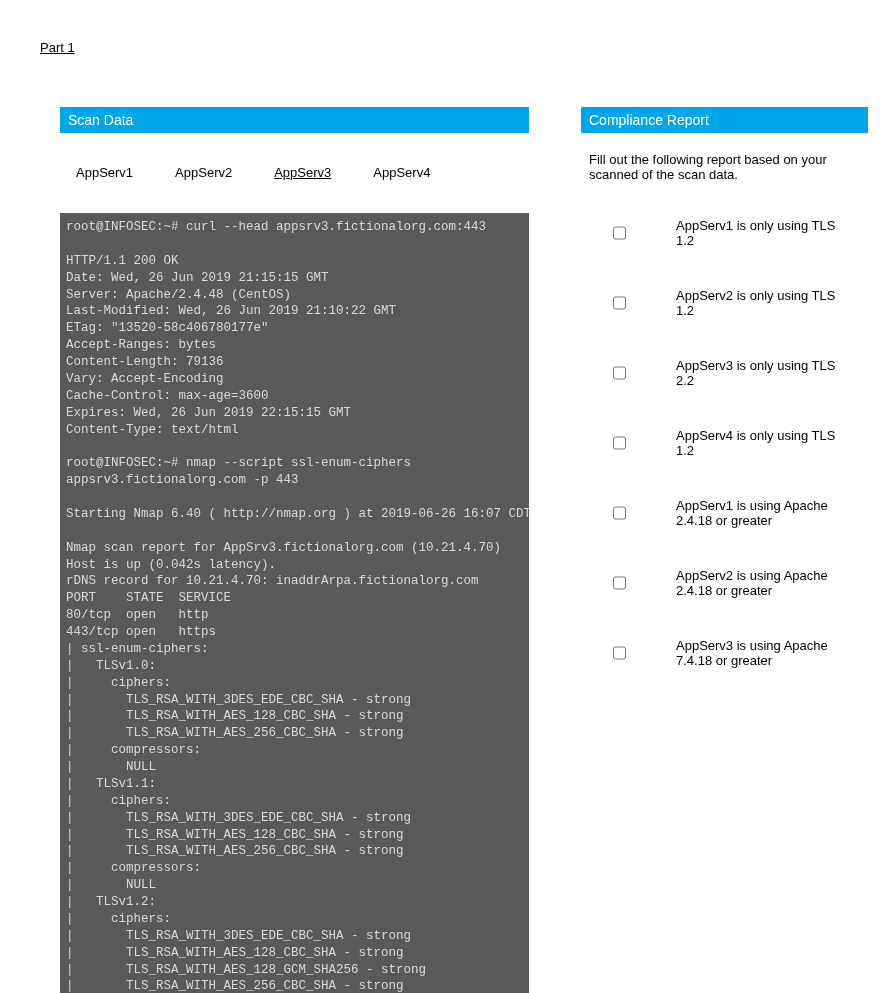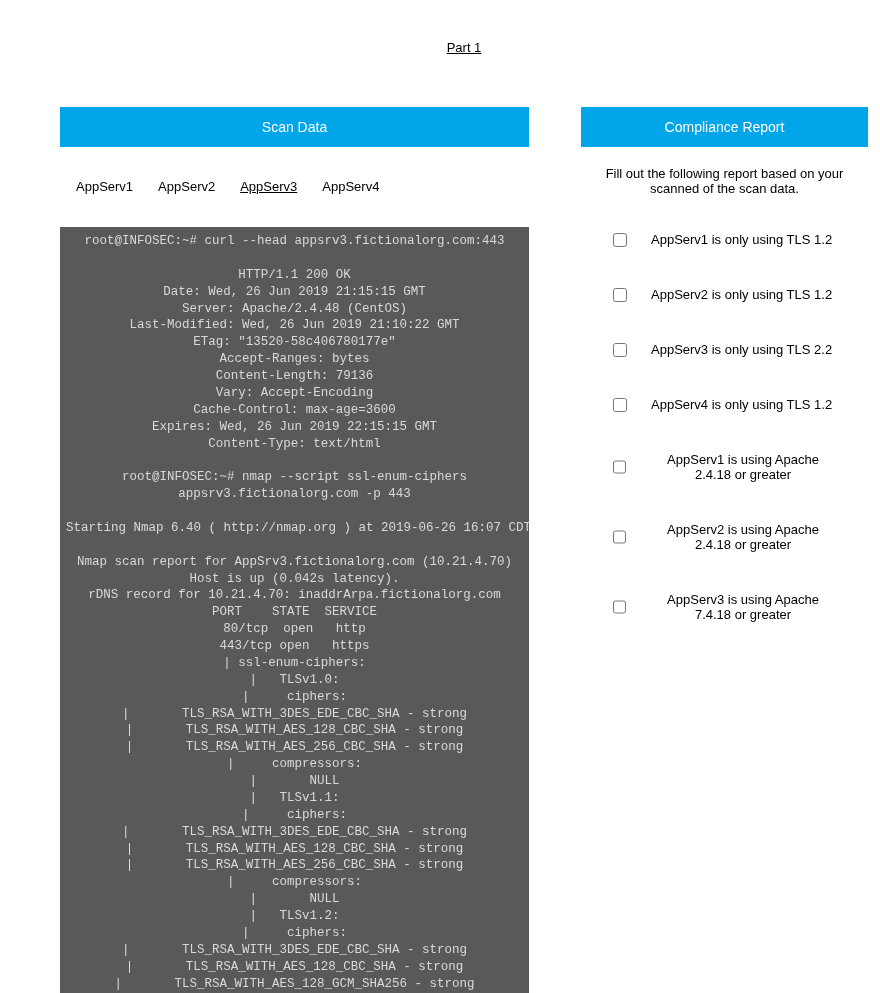--- a/index.html
+++ b/index.html
@@ -1,19 +1,18 @@
 <!DOCTYPE html>
 <html><head>
   <meta charset="utf-8">
   <style>
     * {
       margin: 12px;
       padding: 0;
       box-sizing: border-box;
-      text-align: center;
     }
     body {
       font-family: Arial, Helvetica, sans-serif;
       font-size: 13px;
       background: #fff;
       width: 880px;
     }
     .part-link {
       display: inline-block;
       padding: 4px 4px;
@@ -28,26 +27,26 @@
     .left-col {
       width: 493px;
       flex-shrink: 0;
     }
     .right-col {
       flex: 1;
     }
     .panel-header {
       background: #00a6e8;
       color: #fff;
-      padding: 12px 8px;
+      padding: 5px 8px;
       font-size: 14px;
     }
     .tabs {
       display: flex;
-      gap: 1px;
+      gap: 18px;
       padding: 6px 4px;
       border-bottom: 1px solid transparent;
     }
     .tab {
       color: #000;
       font-size: 13px;
       cursor: pointer;
       padding: 2px 0;
     }
     .tab.active {
@@ -66,21 +65,21 @@
     .instruction {
       padding: 7px 8px 10px 8px;
       font-size: 13px;
     }
     .check-list {
       padding: 0 8px;
     }
     .check-row {
       display: flex;
       align-items: center;
-      gap: 0;
+      gap: 26px;
       padding: 2px 0;
       font-size: 13px;
     }
     .check-row input[type="checkbox"] {
       width: 14px;
       height: 14px;
       cursor: pointer;
     }
   </style>
 </head>

